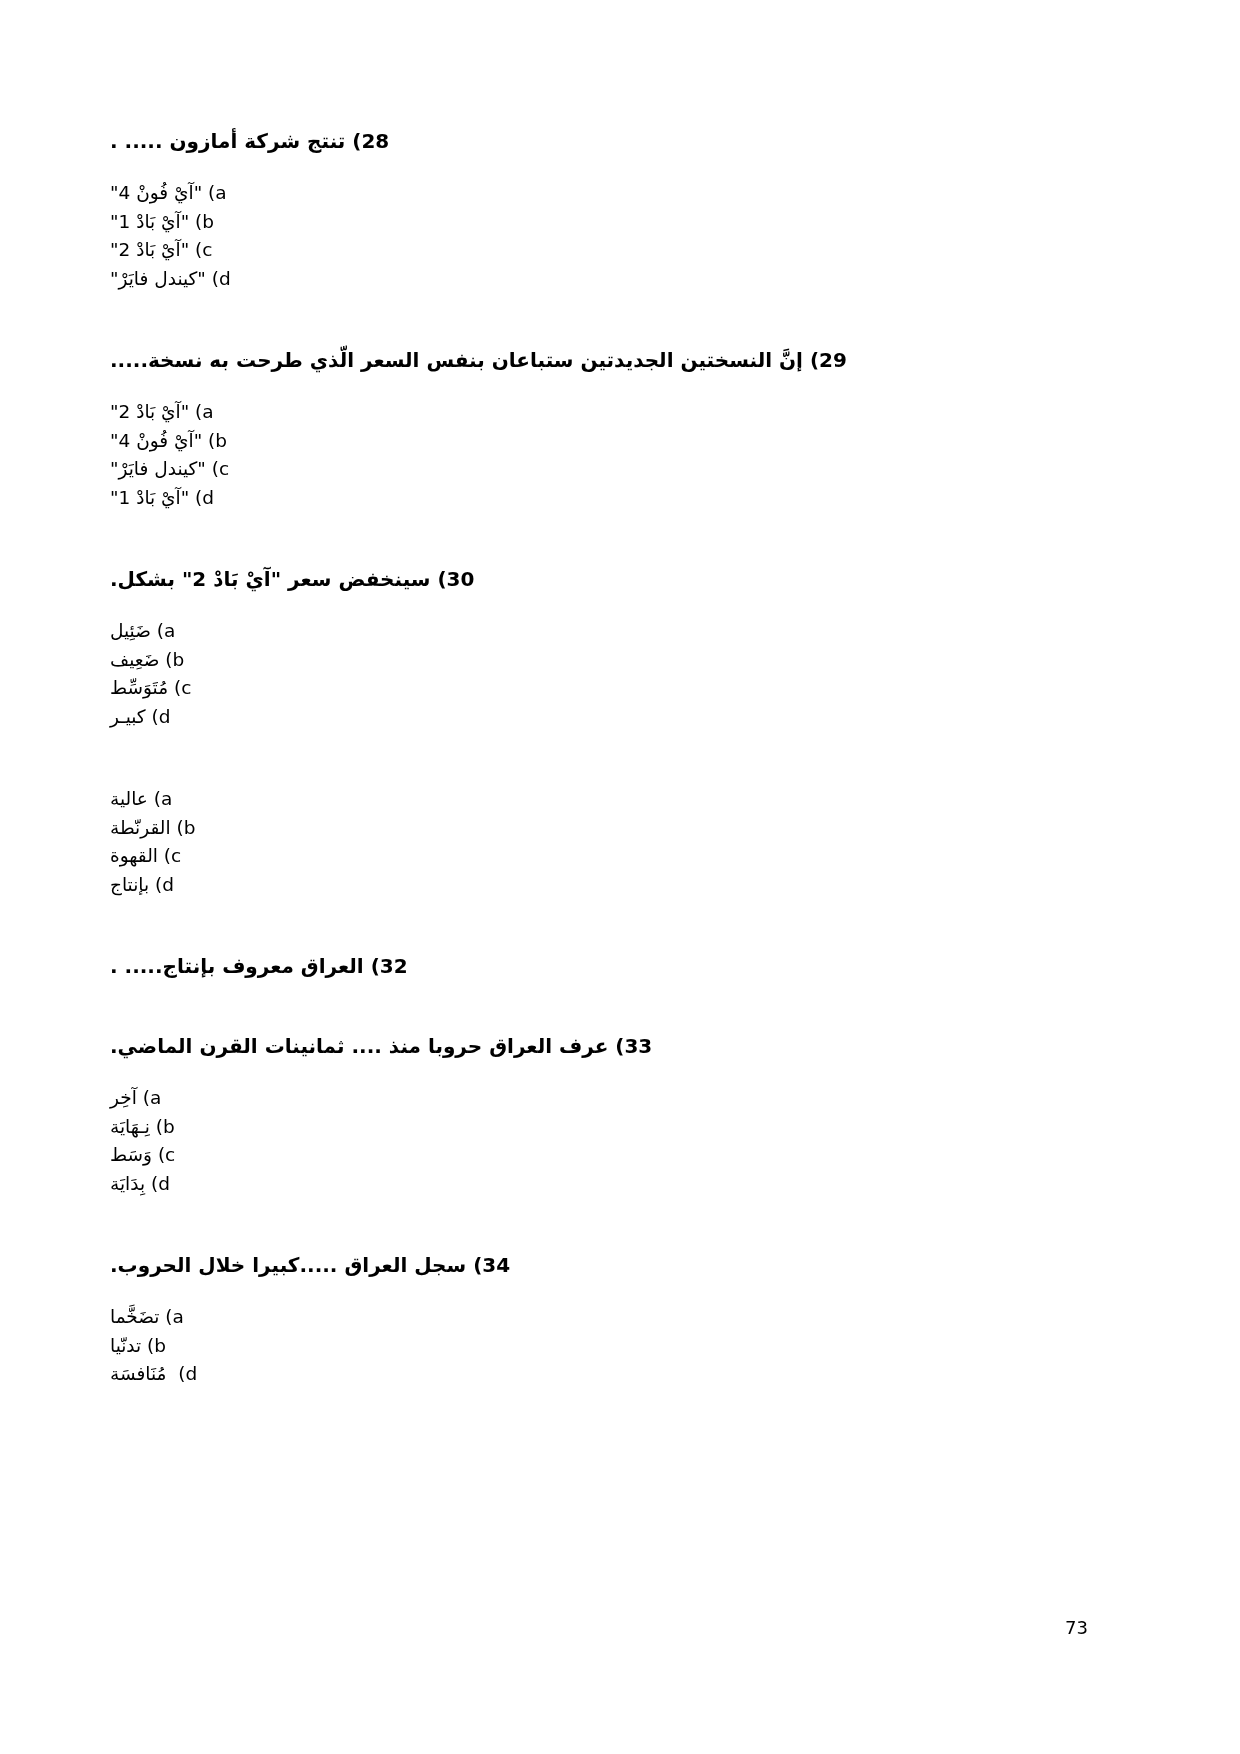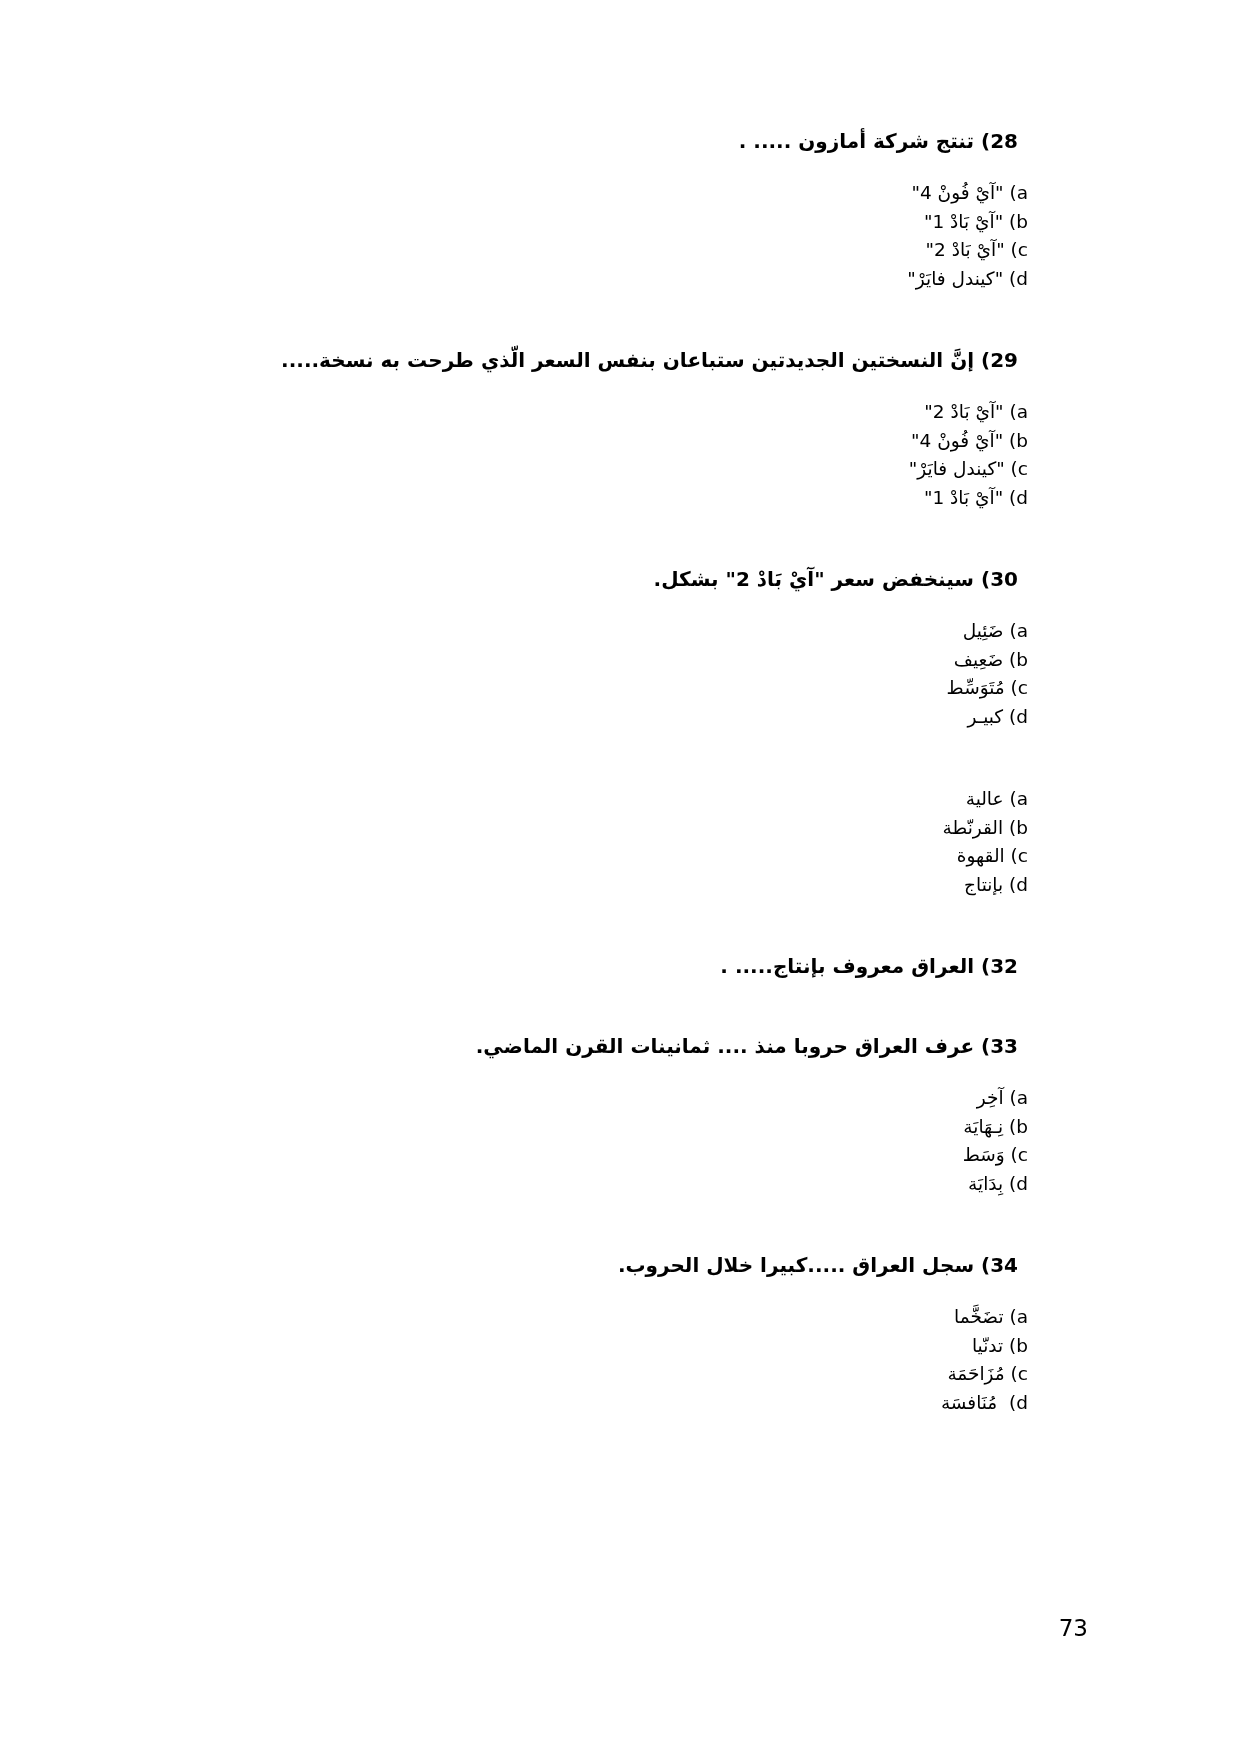--- a/index.html
+++ b/index.html
@@ -12,21 +12,21 @@
     overflow: hidden;
     font-family: "DejaVu Sans", sans-serif;
     color: #000000;
   }
   .content {
     position: absolute;
     top: 128px;
     right: 0;
     left: 0;
     direction: rtl;
-    text-align: right;
+    text-align: left;
     padding: 0 222px 0 110px;
   }
   .q { margin: 0 0 54px 0; }
   .q-header {
     font-weight: bold;
     font-size: 20px;
     line-height: 26px;
     margin: 0 0 25px 0;
     white-space: nowrap;
   }
@@ -35,21 +35,21 @@
     margin: 0 -10px 0 0; 
     padding: 0;
     font-size: 18.5px;
     line-height: 28.5px;
   }
   .opt { white-space: nowrap; }
   .page-number {
     position: absolute;
     top: 1615px;
     right: 152px;
-    font-size: 23px;
+    font-size: 18px;
     line-height: 26px;
     direction: ltr;
     text-align: center;
   }
 </style>
 </head>
 <body>
 
 <div class="sheet">
   <div class="content">
@@ -105,21 +105,20 @@
         <li class="opt">c) وَسَط</li>
         <li class="opt">d) بِدَايَة</li>
       </ul>
     </div>
 
     <div class="q">
       <p class="q-header">34) سجل العراق .....كبيرا خلال الحروب.</p>
       <ul class="opts">
         <li class="opt">a) تضَخَّما</li>
         <li class="opt">b) تدنّيا</li>
-        <li class="opt">c) مُزَاحَمَة</li>
         <li class="opt">d)&nbsp; مُنَافسَة</li>
       </ul>
     </div>
 
   </div>
 
   <div class="page-number">73</div>
 </div>
 
 </body></html>

